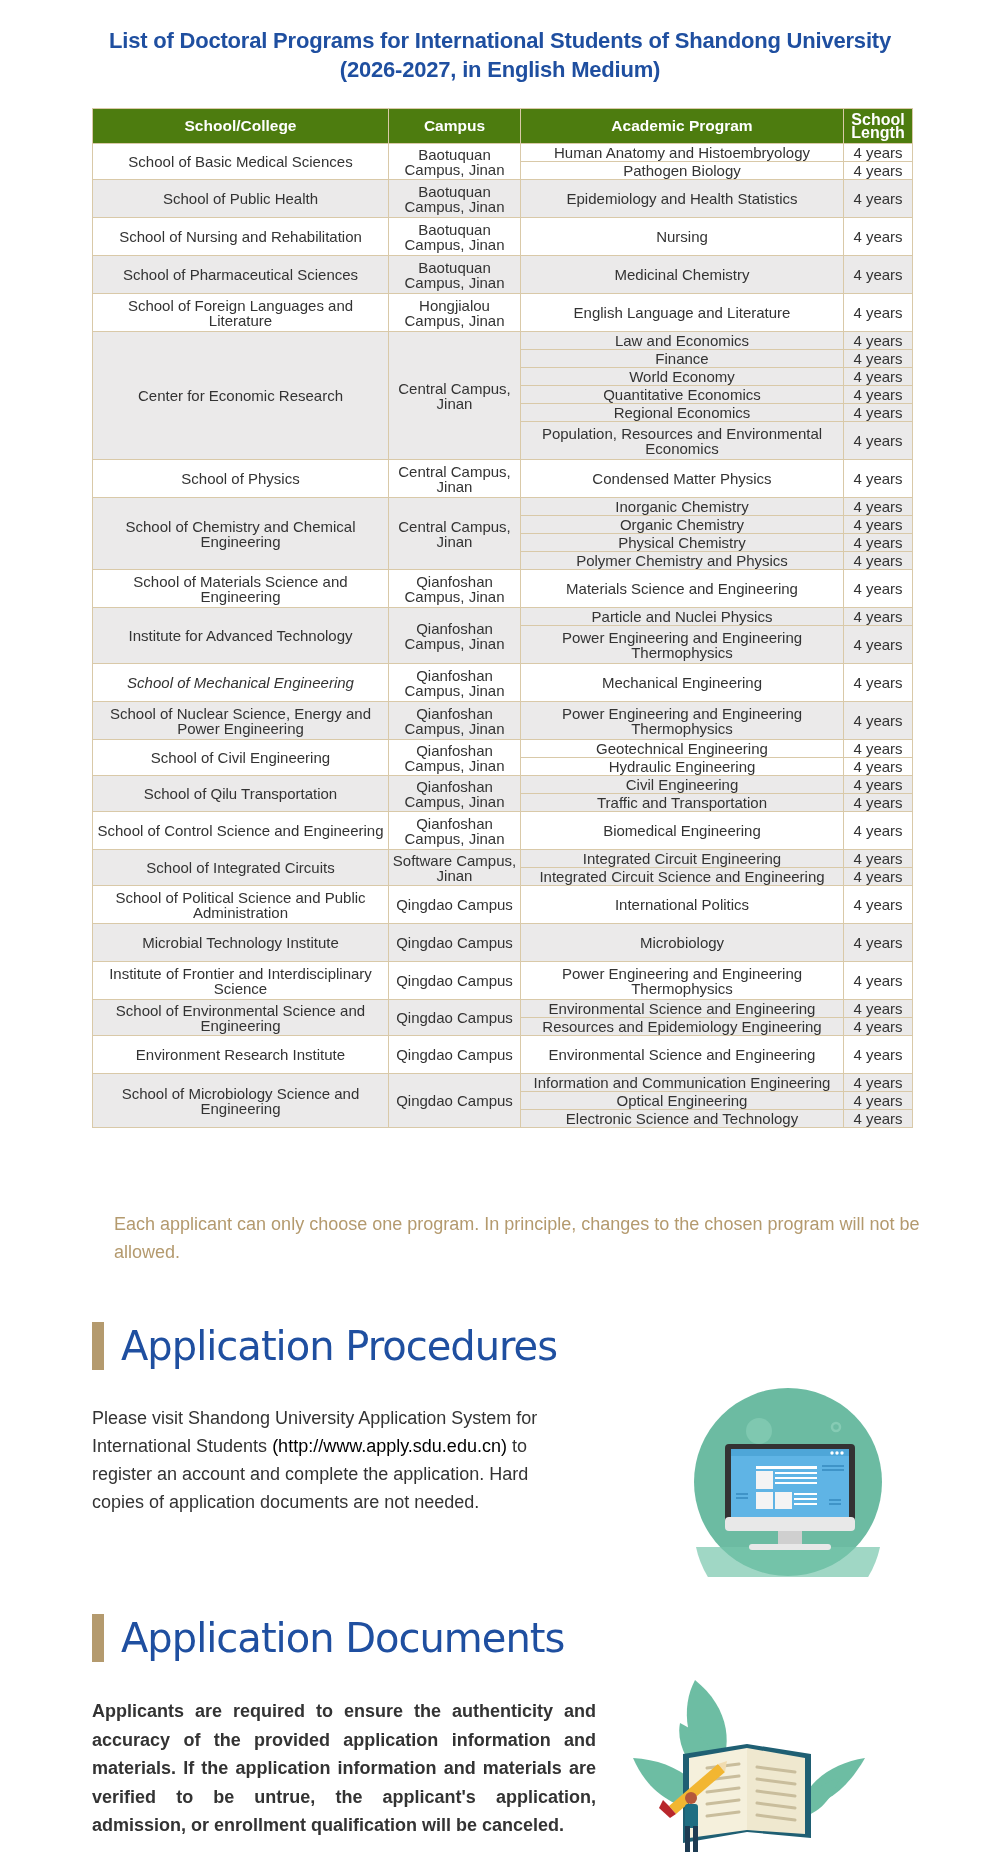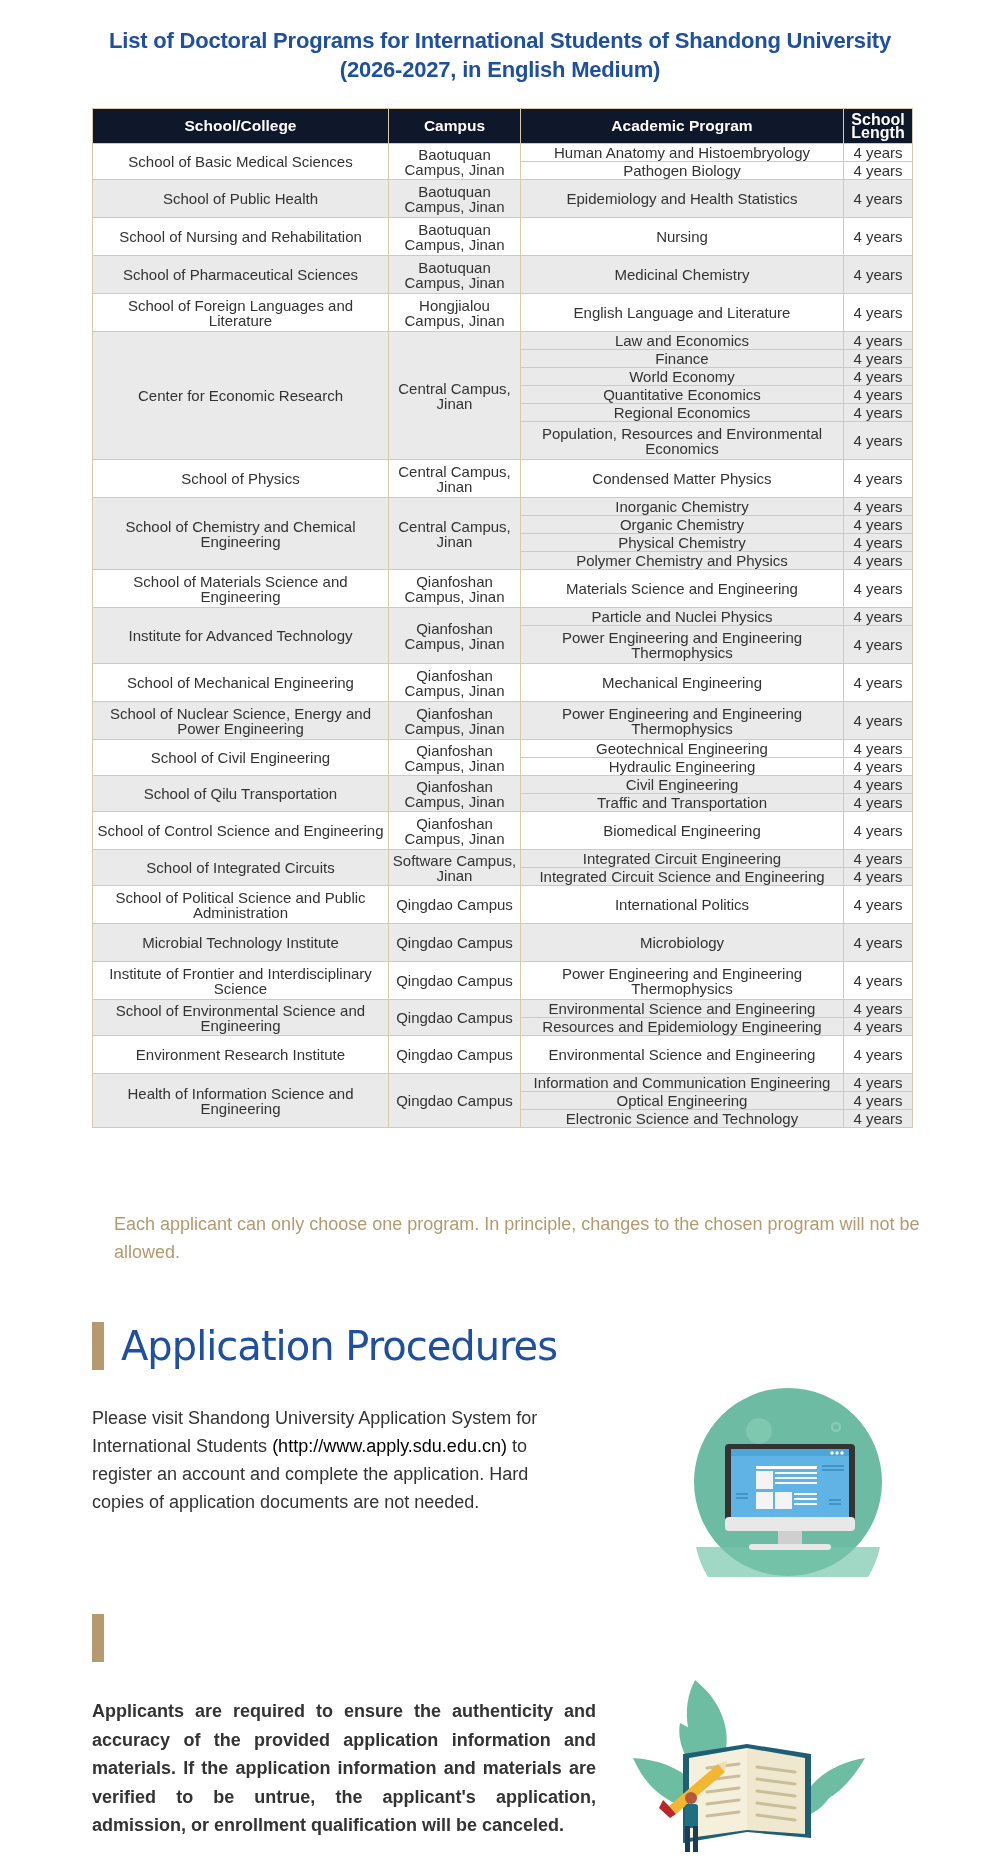--- a/index.html
+++ b/index.html
@@ -8,21 +8,21 @@
   .page-title { position: absolute; left: 0; top: 26px; width: 1000px; text-align: center;
          color: #1f4fa0; font-weight: bold; font-size: 22px; line-height: 29px;
          font-family: "Liberation Sans", sans-serif; letter-spacing: -0.2px; }
   table.programs { position: absolute; left: 92px; top: 108px; width: 820px;
          border-collapse: collapse; table-layout: fixed;
          font-family: "Liberation Sans", sans-serif; font-size: 15px; color: #333; }
   table.programs col.c1 { width: 296px; }
   table.programs col.c2 { width: 132px; }
   table.programs col.c3 { width: 323px; }
   table.programs col.c4 { width: 69px; }
-  table.programs th { background: #0f172a; color: #ffffff; font-weight: bold; font-size: 15.5px;
+  table.programs th { background: #4d7c0f; color: #ffffff; font-weight: bold; font-size: 15.5px;
          height: 34px; padding: 0; border: 1px solid #d9c9a8; text-align: center; }
   table.programs th.len { font-size: 16px; line-height: 13px; }
   table.programs td { border: 1px solid #d9c9a8; text-align: center; padding: 0 3px;
          line-height: 15px; vertical-align: middle; }
   table.programs tr.grey td { background: #ebeaea; }
   table.programs tr.white td { background: #ffffff; }
   table.programs td.prog, table.programs td.len { height: 17px; }
   table.programs td.prog.tall, table.programs td.len.tall { height: 37px; }
   table.programs td.len { white-space: nowrap; padding: 0 2px; }
   .note { position: absolute; left: 92px; top: 1210px; width: 820px; color: #b49a6e;
@@ -160,21 +160,21 @@
         <td rowspan="2">Institute for Advanced Technology</td>
         <td rowspan="2">Qianfoshan Campus, Jinan</td>
         <td class="prog">Particle and Nuclei Physics</td>
         <td class="len">4 years</td>
       </tr>
       <tr class="grey">
         <td class="prog tall">Power Engineering and Engineering Thermophysics</td>
         <td class="len tall">4 years</td>
       </tr>
       <tr class="white">
-        <td rowspan="1" style="height: 37px;">School of Mechanical Engineering</td>
+        <td rowspan="1" style="height: 37px; font-style: italic;">School of Mechanical Engineering</td>
         <td rowspan="1">Qianfoshan Campus, Jinan</td>
         <td class="prog tall">Mechanical Engineering</td>
         <td class="len tall">4 years</td>
       </tr>
       <tr class="grey">
         <td rowspan="1" style="height: 37px;">School of Nuclear Science, Energy and Power Engineering</td>
         <td rowspan="1">Qianfoshan Campus, Jinan</td>
         <td class="prog tall">Power Engineering and Engineering Thermophysics</td>
         <td class="len tall">4 years</td>
       </tr>
@@ -242,21 +242,21 @@
         <td class="prog">Resources and Epidemiology Engineering</td>
         <td class="len">4 years</td>
       </tr>
       <tr class="white">
         <td rowspan="1" style="height: 37px;">Environment Research Institute</td>
         <td rowspan="1">Qingdao Campus</td>
         <td class="prog tall">Environmental Science and Engineering</td>
         <td class="len tall">4 years</td>
       </tr>
       <tr class="grey">
-        <td rowspan="3">Health of Information Science and Engineering</td>
+        <td rowspan="3">School of Microbiology Science and Engineering</td>
         <td rowspan="3">Qingdao Campus</td>
         <td class="prog">Information and Communication Engineering</td>
         <td class="len">4 years</td>
       </tr>
       <tr class="grey">
         <td class="prog">Optical Engineering</td>
         <td class="len">4 years</td>
       </tr>
       <tr class="grey">
         <td class="prog">Electronic Science and Technology</td>
@@ -303,20 +303,21 @@
   <rect x="43" y="110" width="12" height="2" fill="#3f94c8"></rect>
   <rect x="136" y="112" width="12" height="2" fill="#3f94c8"></rect>
   <rect x="136" y="116" width="12" height="2" fill="#3f94c8"></rect>
   <rect x="32" y="130" width="130" height="14" rx="4" fill="#e8e8e8"></rect>
   <rect x="85" y="144" width="24" height="14" fill="#cfcfcf"></rect>
   <rect x="56" y="157" width="82" height="6" rx="3" fill="#e8e8e8"></rect>
 </svg>
 
 <div class="section-head" style="top:1612px;">
   <div class="bar"></div>
+  <div class="label">Application Documents</div>
 </div>
 
 <div class="docs-text">Applicants are required to ensure the authenticity and accuracy of the provided application information and materials. If the application information and materials are verified to be untrue, the applicant's application, admission, or enrollment qualification will be canceled.</div>
 
 <svg class="illus" style="left:625px; top:1668px;" width="250" height="200" viewBox="0 0 250 200">
   <path d="M70 12 C 55 40, 60 80, 90 110 C 110 80, 105 40, 70 12 Z" fill="#6dbda3"></path>
   <path d="M55 55 C 50 80, 70 110, 95 125 C 100 95, 85 70, 55 55 Z" fill="#6dbda3"></path>
   <path d="M8 90 C 25 130, 60 145, 85 140 C 75 110, 45 92, 8 90 Z" fill="#6dbda3"></path>
   <path d="M240 90 C 220 125, 195 140, 175 138 C 185 110, 210 95, 240 90 Z" fill="#6dbda3"></path>
   <path d="M215 110 C 205 135, 190 148, 172 150 C 178 130, 195 115, 215 110 Z" fill="#6dbda3"></path>

